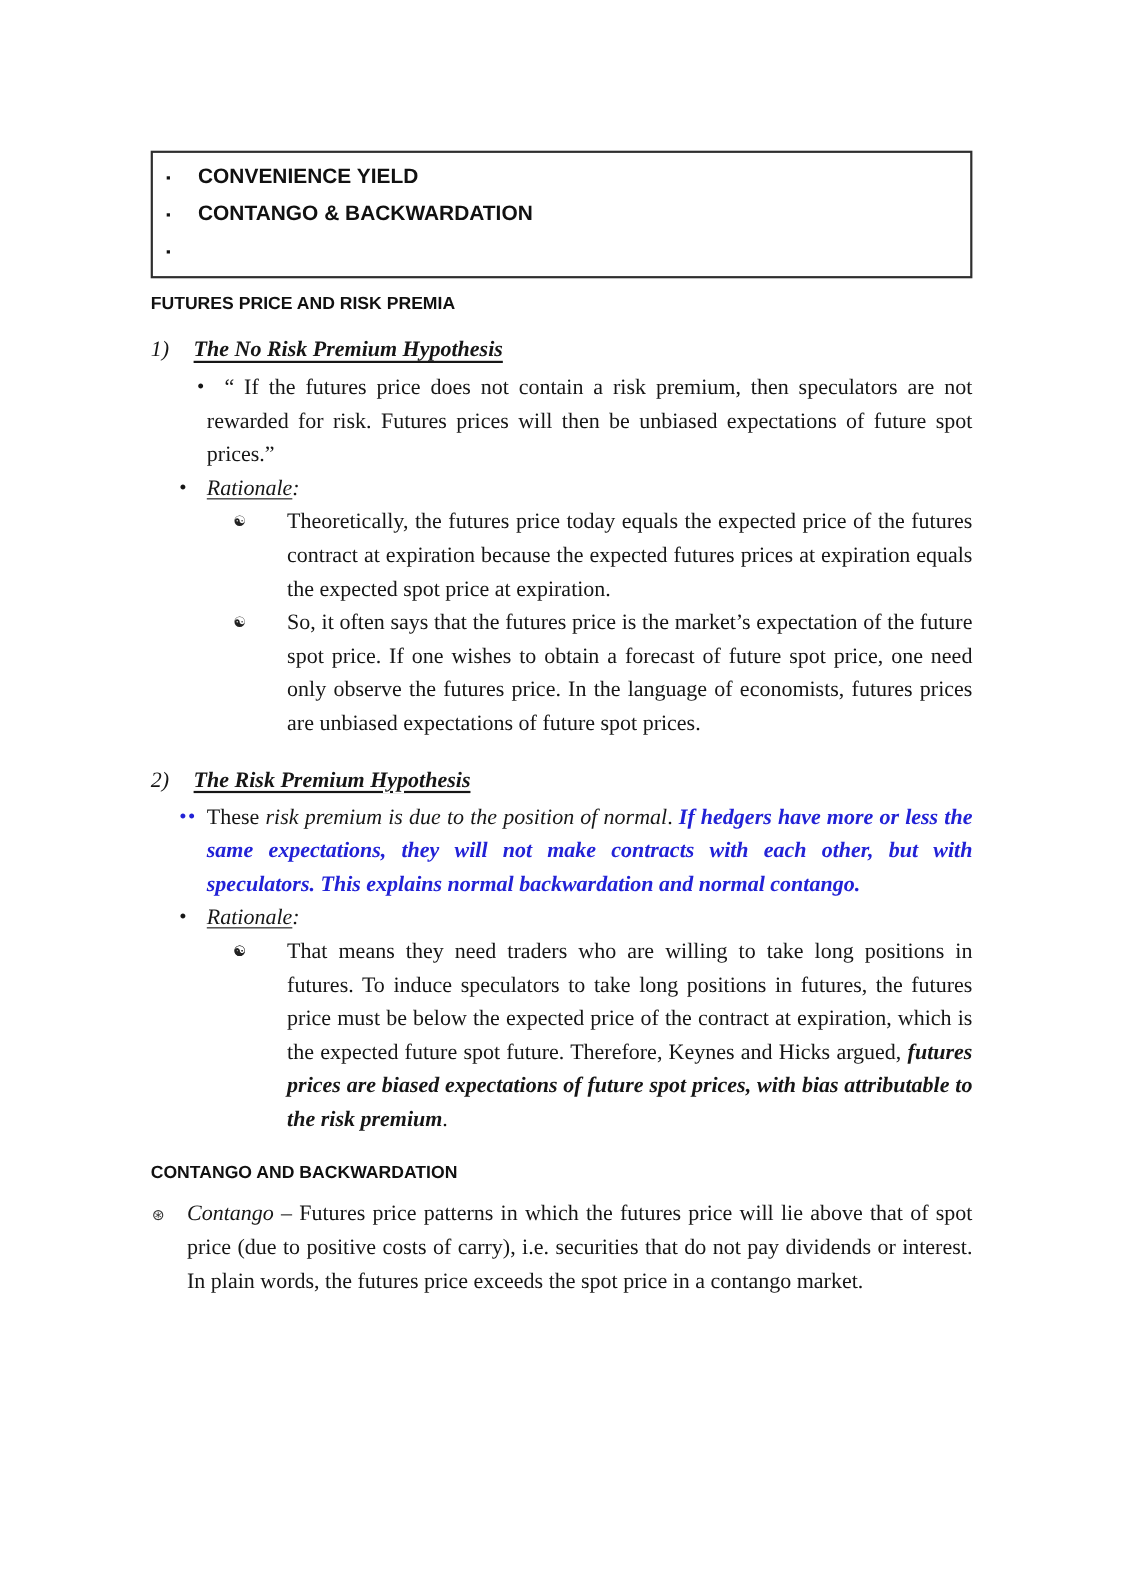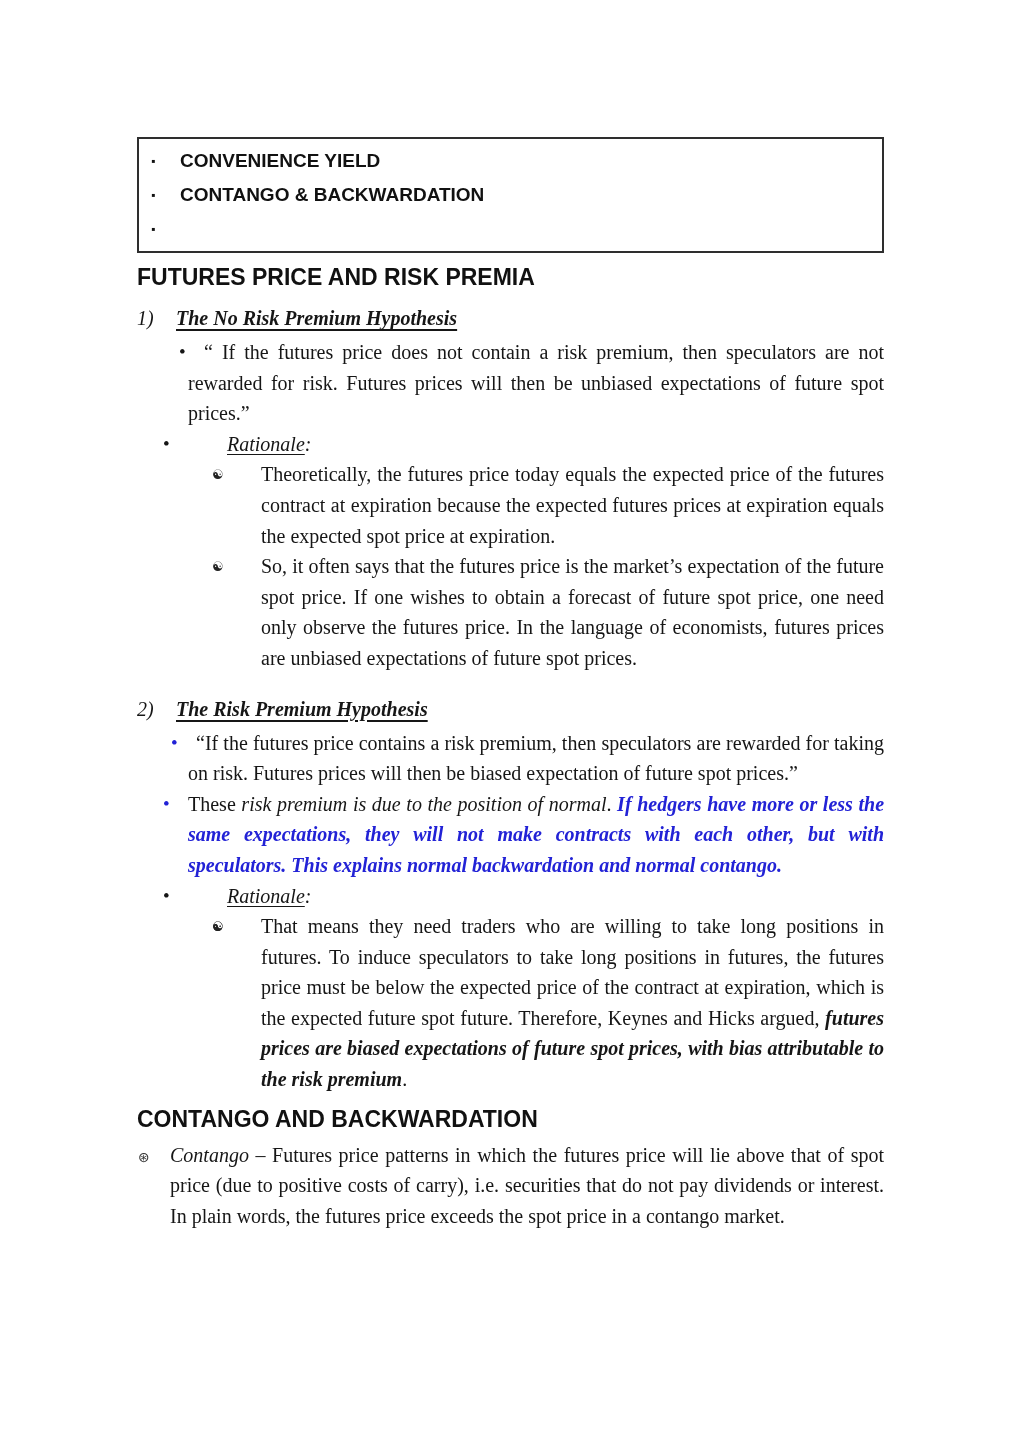--- a/index.html
+++ b/index.html
@@ -22,25 +22,25 @@
     display:flex;align-items:center;
     line-height:34px;
     font-family:"Liberation Sans", sans-serif;
     font-weight:bold;font-size:19px;color:#111;
   }
   .box-bullet{width:29px;font-size:12px;flex:0 0 29px;}
 
   
   .sans-heading{
     font-family:"Liberation Sans", sans-serif;
-    font-weight:bold;font-size:23px;line-height:24px;color:#111;
+    font-weight:bold;font-size:16px;line-height:24px;color:#111;
     margin:0;
   }
   .h-futures{margin-top:12px;}
-  .h-contango{margin-top:12px;}
+  .h-contango{margin-top:22px;}
 
   
   .num-heading{
     position:relative;
     margin-top:17px;
     padding-left:20px;
     font-size:20px;line-height:24px;
     font-style:italic;
   }
   .num-heading .num{position:absolute;left:0;top:0;font-weight:normal;}
@@ -72,21 +72,20 @@
   }
 
   .it{font-style:italic;}
   .bi{font-style:italic;font-weight:bold;}
   .blue-bi{font-style:italic;font-weight:bold;color:#2222d6;}
   .blue-marker{color:#2222d6;}
   .u{
     text-decoration:underline;
     text-decoration-thickness:1.2px;
     text-underline-offset:3px;
-    margin-left:39px;
   }
   .rationale-line{text-align:left;}
 
   
   .footer{
     position:absolute;left:137px;top:1341px;width:747px;
     display:flex;justify-content:space-between;align-items:baseline;
     font-size:15.5px;
   }
   .footer .side{font-style:italic;font-weight:bold;}
@@ -139,21 +138,20 @@
       <span>So, it often says that the futures price is the market’s expectation of the future spot price. If one wishes to obtain a forecast of future spot price, one need only observe the futures price. In the language of economists, futures prices are unbiased expectations of future spot prices.</span>
     </div>
 
     <div class="num-heading h2-extra">
       <span class="num">2)</span>
       <span class="ttl">The Risk Premium Hypothesis</span>
     </div>
 
     <div class="para l1 first-gap q2">
       <span class="marker blue-marker">•</span>
-      <span>“If the futures price contains a risk premium, then speculators are rewarded for taking on risk.  Futures prices will then be biased expectation of future spot prices.”</span>
     </div>
 
     <div class="para l1">
       <span class="marker blue-marker">•</span>
       <span>These </span><span class="it">risk premium is due to the position of normal</span><span>. </span><span class="blue-bi">If hedgers have more or less the same expectations, they will not make contracts with each other, but with speculators. This explains normal backwardation and normal contango.</span>
     </div>
 
     <div class="para l1 rationale-line">
       <span class="marker">•</span>
       <span class="it u">Rationale</span><span class="it">:</span>

